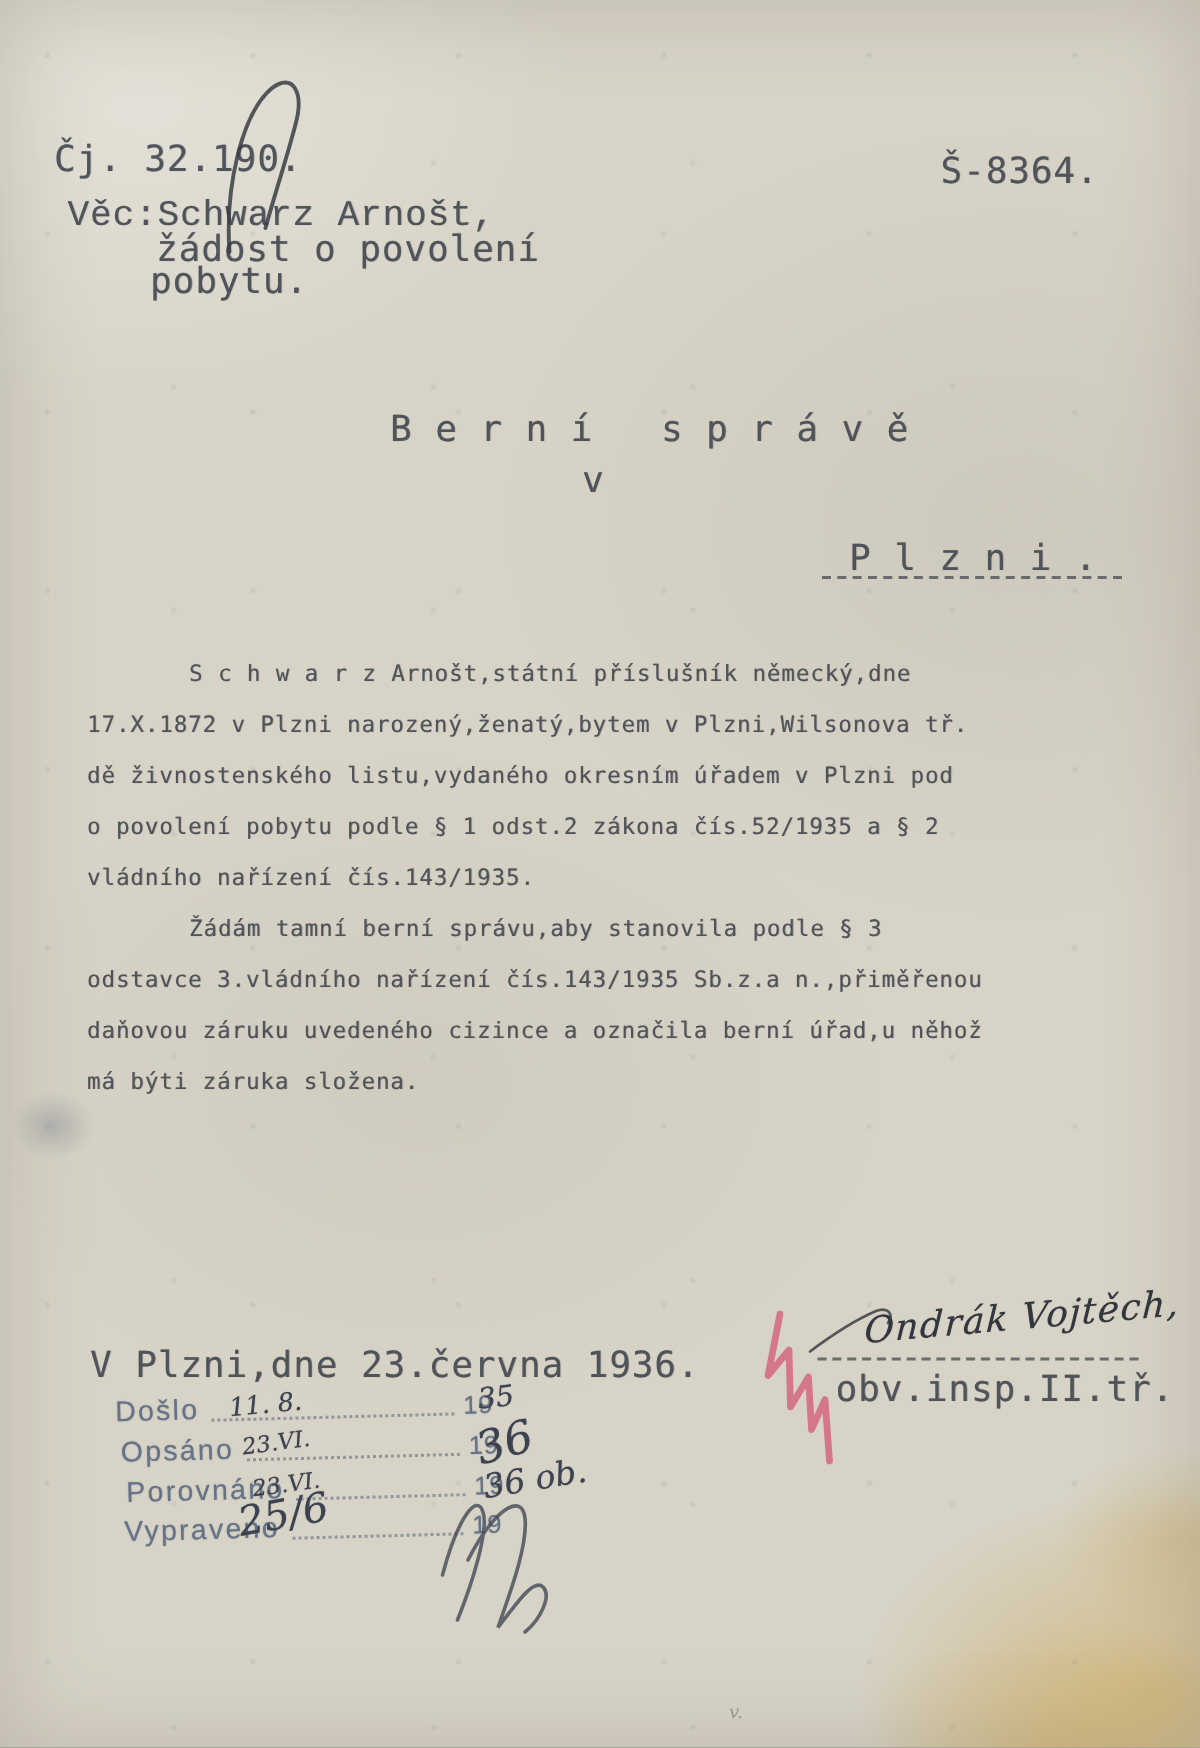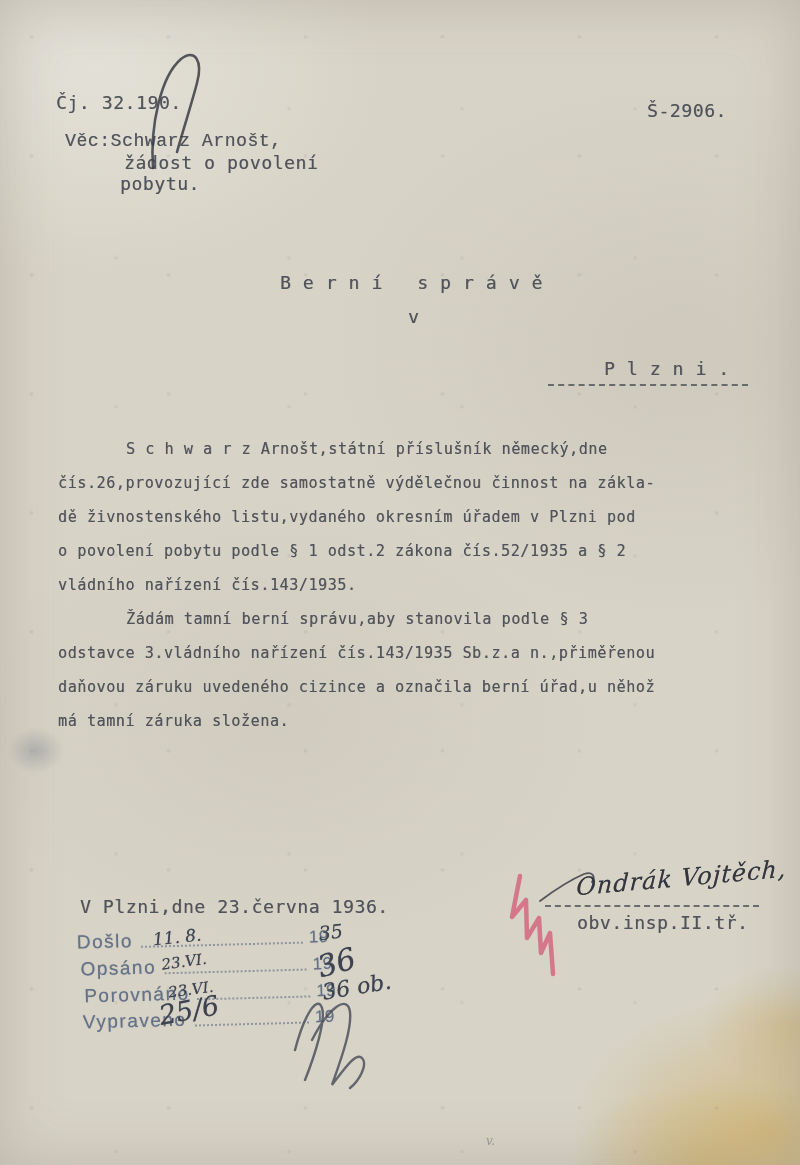--- a/index.html
+++ b/index.html
@@ -15,26 +15,25 @@
       radial-gradient(ellipse 260px 180px at 96% 97%, rgba(205,168,85,.55), transparent 75%),
       radial-gradient(ellipse 180px 110px at 88% 100%, rgba(205,170,90,.40), transparent 75%),
       radial-gradient(ellipse 120px 80px  at 99% 88%, rgba(200,165,85,.35), transparent 75%);
     background-size:137px 119px, 173px 149px, auto, auto, auto, auto, auto, auto;
     box-shadow:inset 0 0 60px rgba(110,105,90,.25);
     font-family:"DejaVu Sans Mono", monospace;
   }
   .type{
     position:absolute;
     color:#474a52;
-    font-size:18px;
+    font-size:24px;
     letter-spacing:.6px;
     white-space:pre;
     text-shadow:0.4px 0.3px 0.6px rgba(70,72,82,.55);
     opacity:.93;
-    margin-left:20px;
   }
   .body-block{position:absolute;left:58px;top:440px;width:710px;}
   .body-line{
     height:34px;color:#474a52;font-size:15px;letter-spacing:.6px;white-space:pre;
     text-shadow:0.4px 0.3px 0.6px rgba(70,72,82,.55);opacity:.93;
   }
   .body-line.indent{padding-left:68px;}
   .dashed-underline{
     position:absolute;border-bottom:2px dashed rgba(71,74,82,.75);height:0;
   }
@@ -74,45 +73,45 @@
     position:absolute;left:486px;top:1134px;font-size:12px;color:rgba(90,95,105,.5);
     font-family:"DejaVu Serif", serif;font-style:italic;
   }
 </style>
 </head>
 <body>
 
 <div class="page">
 
   <div class="type" style="left:36px;top:92px;">Čj. 32.190.</div>
-  <div class="type" style="left:627px;top:100px;">Š-2906.</div>
+  <div class="type" style="left:627px;top:100px;">Š-8364.</div>
 
   <div>
     <div class="type" style="left:45px;top:131px;font-family:Liberation Mono, monospace;"><span>Věc:</span><span>Schwarz Arnošt,</span></div>
     <div class="type" style="left:104px;top:152px;">žádost o povolení</div>
     <div class="type" style="left:100px;top:173px;">pobytu.</div>
   </div>
 
   <div>
     <div class="type" style="left:260px;top:272px;">B e r n í   s p r á v ě</div>
     <div class="type" style="left:388px;top:306px;">v</div>
-    <div class="type" style="left:584px;top:358px;">P l z n i .</div>
+    <div class="type" style="left:566px;top:358px;">P l z n i .</div>
     <div class="dashed-underline" style="left:548px;top:384px;width:200px;"></div>
   </div>
 
   <div class="body-block">
     <div class="body-line indent">S c h w a r z Arnošt,státní příslušník německý,dne</div>
-    <div class="body-line">čís.26,provozující zde samostatně výdělečnou činnost na zákla-</div>
+    <div class="body-line">17.X.1872 v Plzni narozený,ženatý,bytem v Plzni,Wilsonova tř.</div>
     <div class="body-line">dě živnostenského listu,vydaného okresním úřadem v Plzni pod</div>
     <div class="body-line">o povolení pobytu podle § 1 odst.2 zákona čís.52/1935 a § 2</div>
     <div class="body-line">vládního nařízení čís.143/1935.</div>
     <div class="body-line indent">Žádám tamní berní správu,aby stanovila podle § 3</div>
     <div class="body-line">odstavce 3.vládního nařízení čís.143/1935 Sb.z.a n.,přiměřenou</div>
     <div class="body-line">daňovou záruku uvedeného cizince a označila berní úřad,u něhož</div>
-    <div class="body-line">má tamní záruka složena.</div>
+    <div class="body-line">má býti záruka složena.</div>
   </div>
 
   <div class="type" style="left:60px;top:896px;">V Plzni,dne 23.června 1936.</div>
 
   <div>
     <div class="sig-name">Ondrák Vojtěch,</div>
     <div class="dashed-underline" style="left:545px;top:905px;width:214px;"></div>
     <div class="type" style="left:557px;top:912px;">obv.insp.II.tř.</div>
   </div>
 

